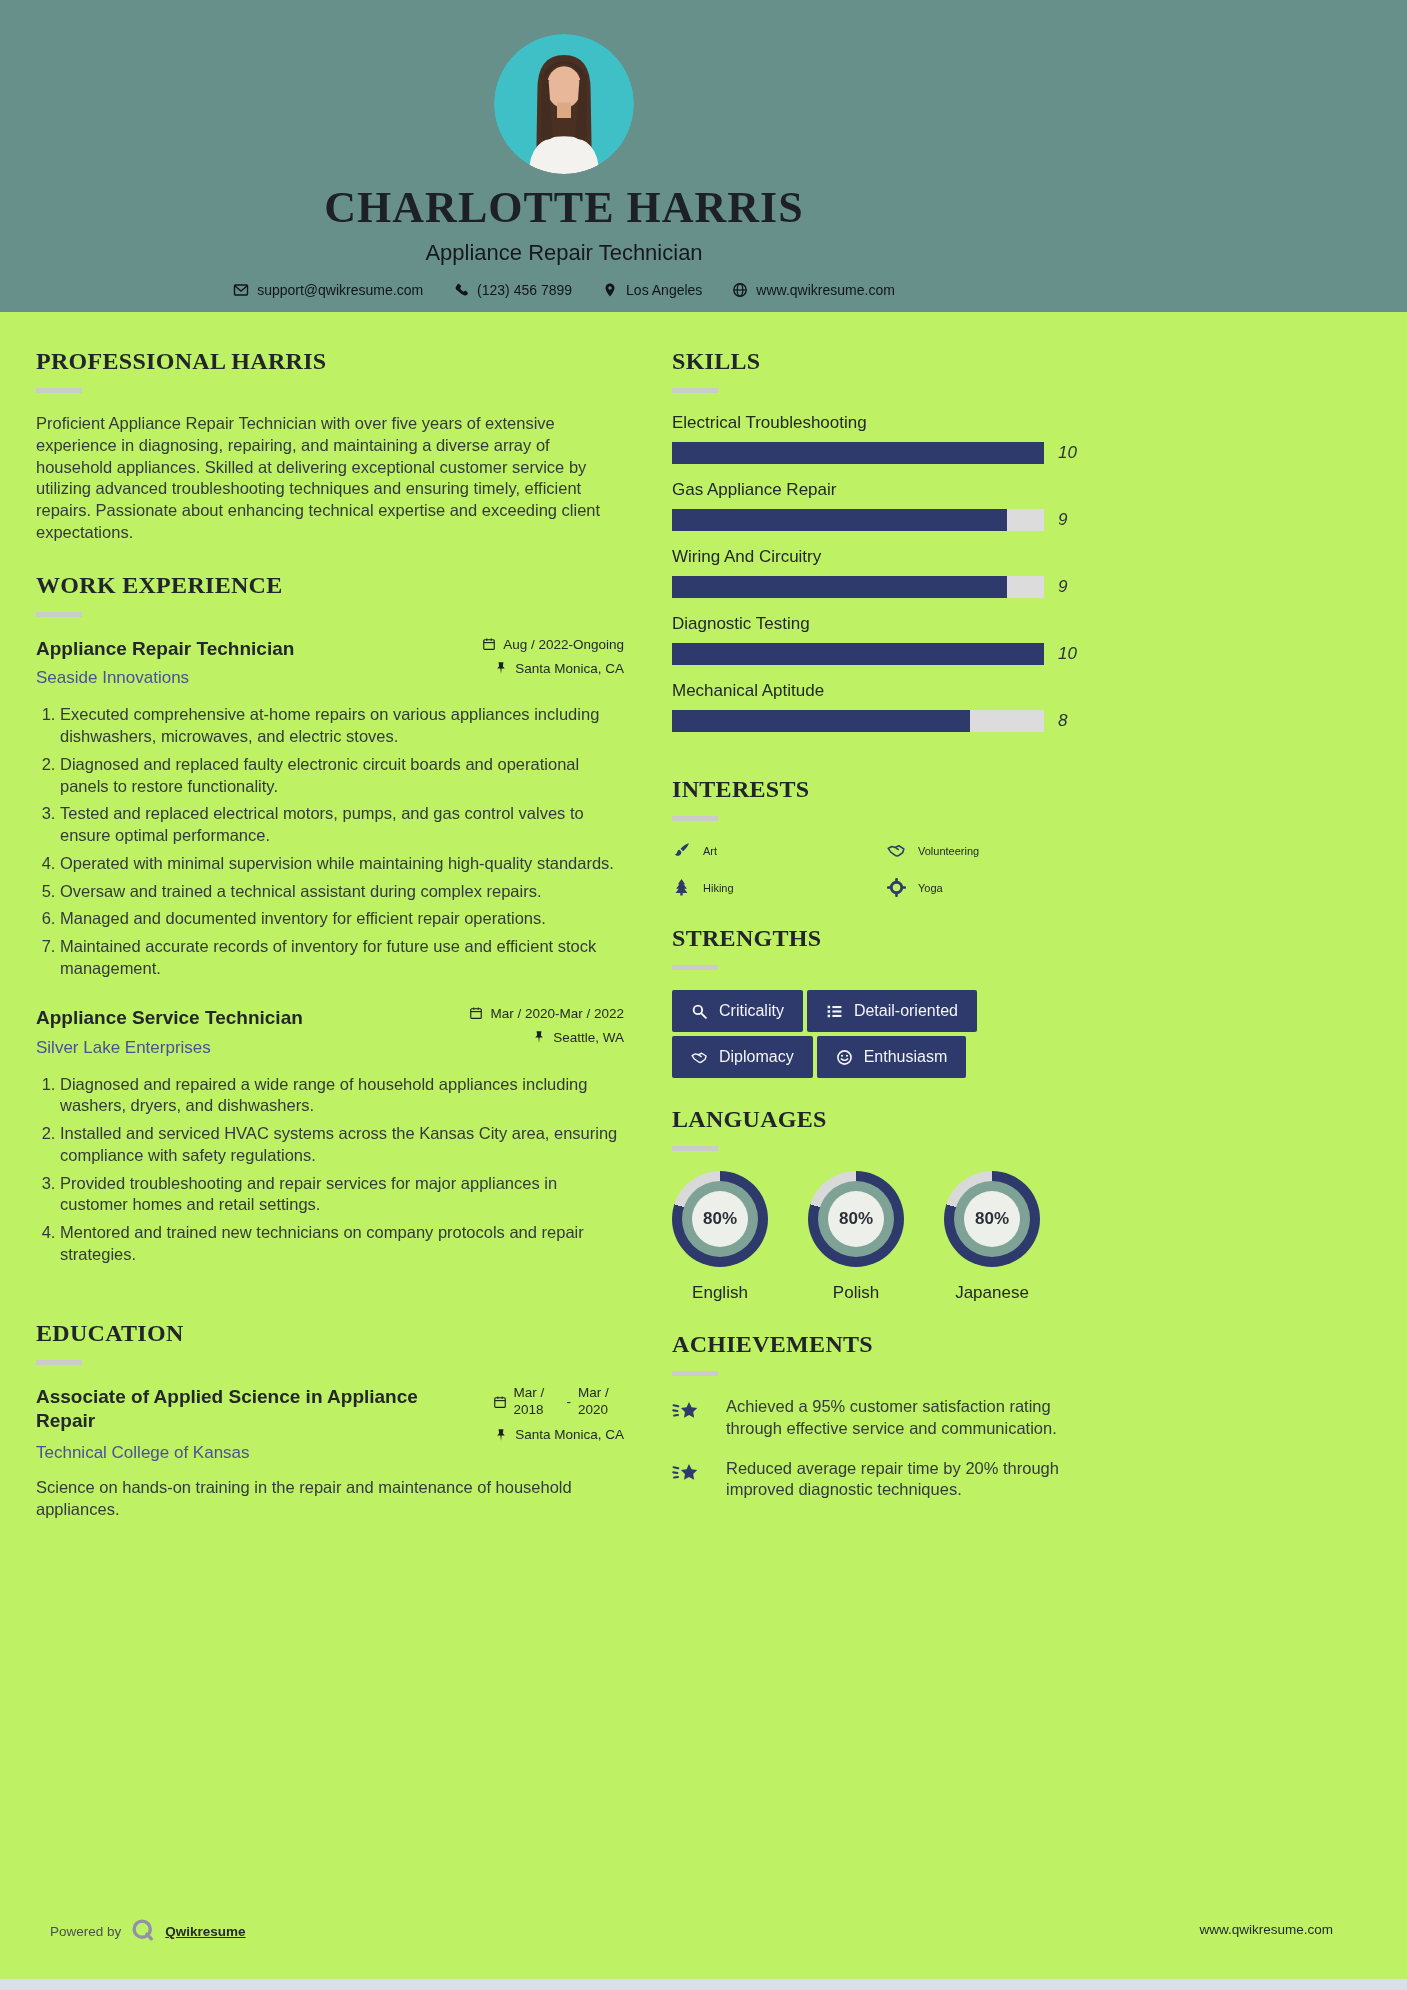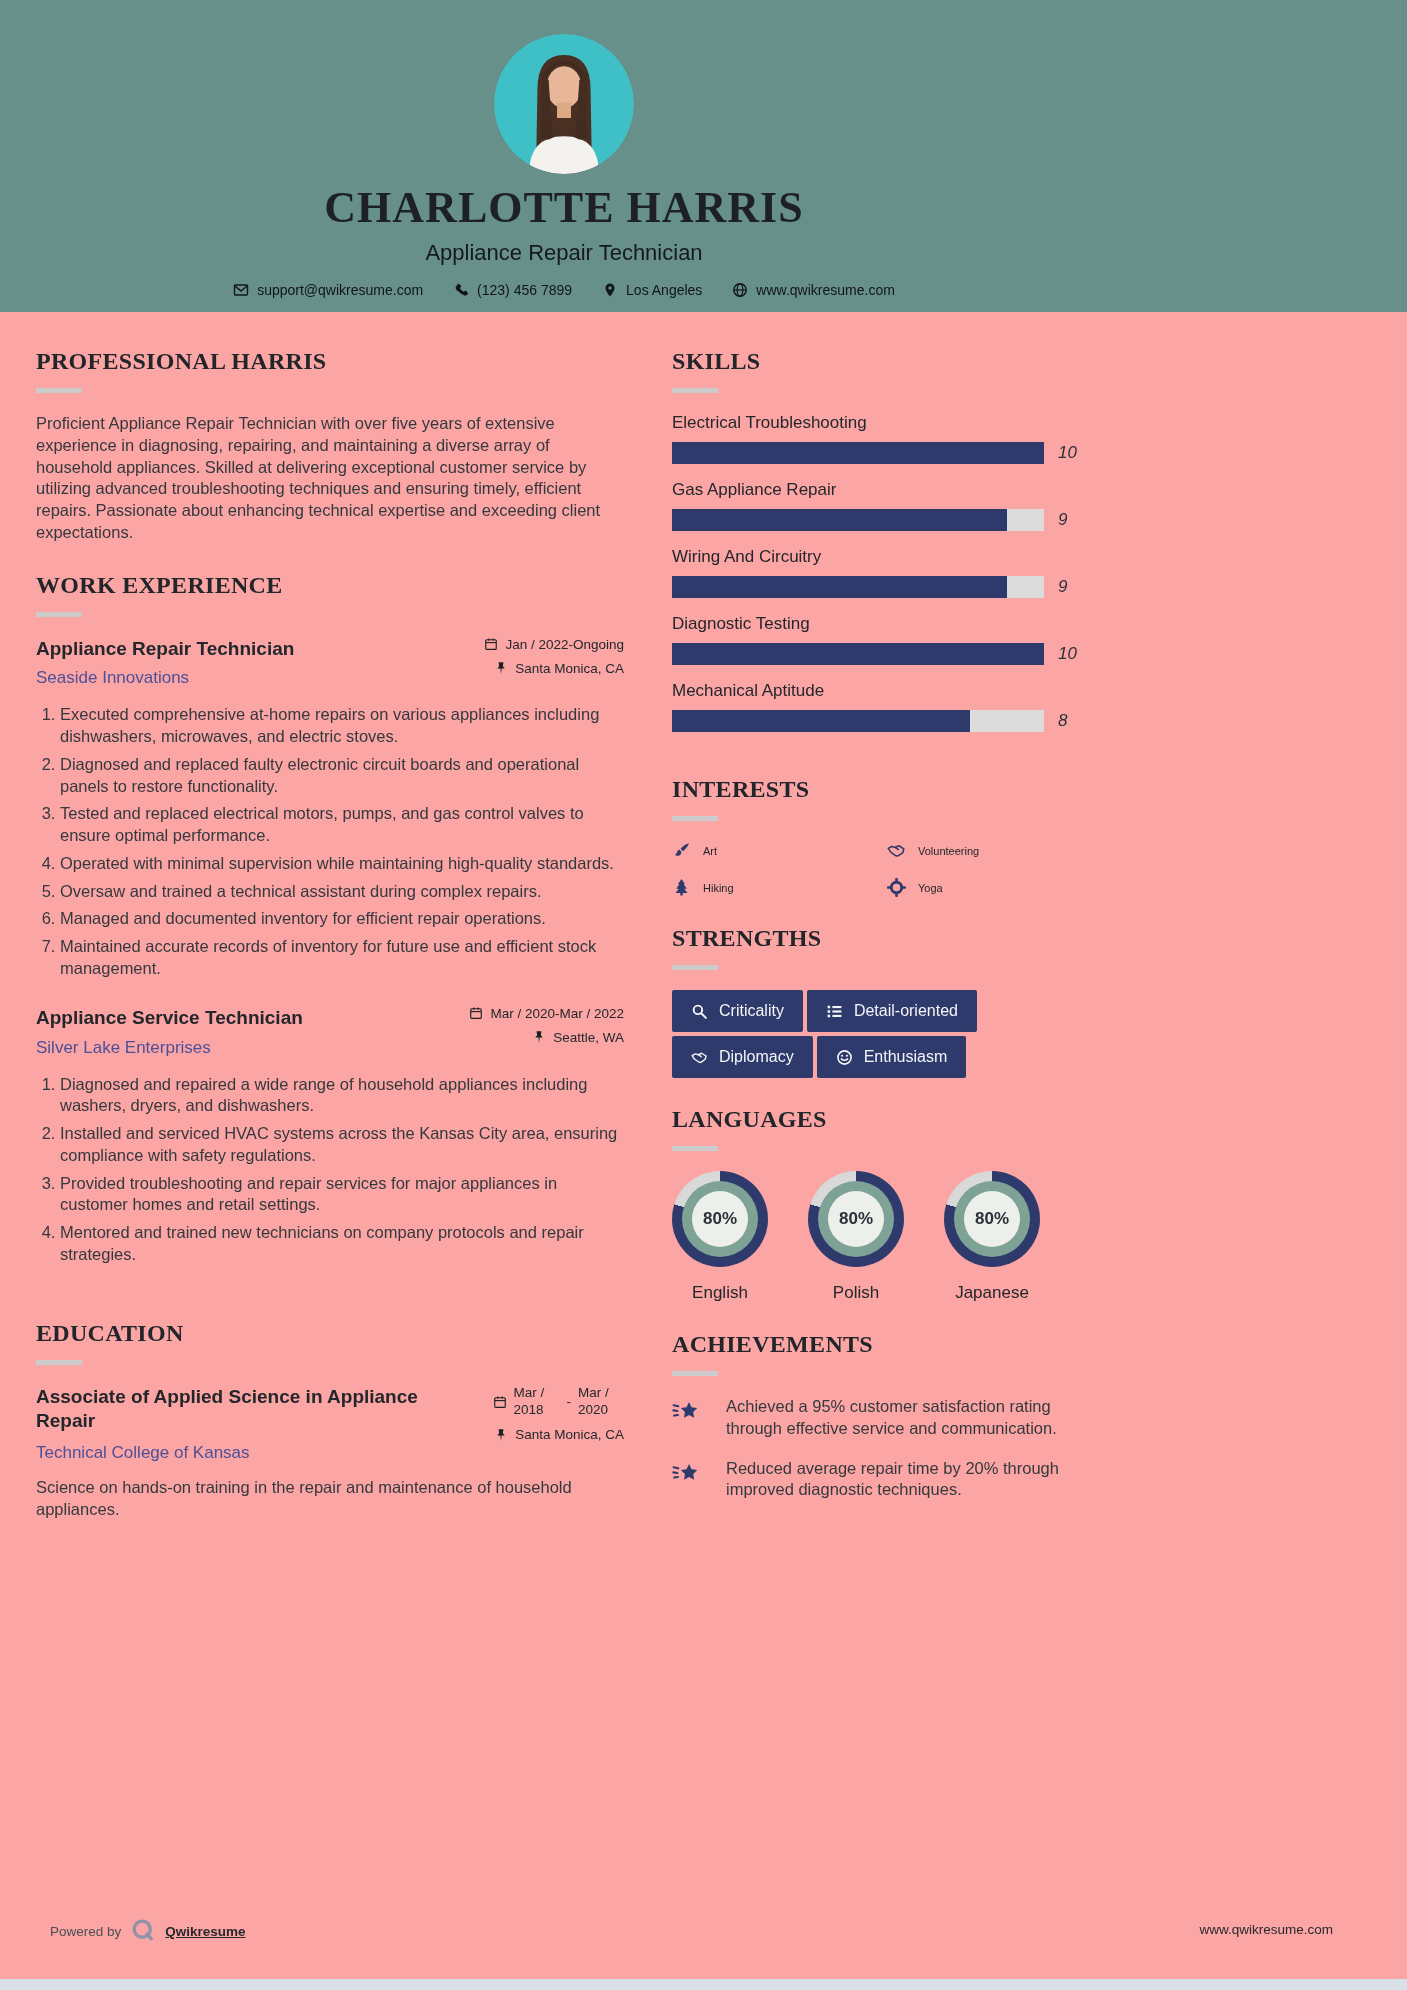--- a/index.html
+++ b/index.html
@@ -1,19 +1,19 @@
 <!DOCTYPE html>
 <html><head>
 <meta charset="utf-8">
 <style>
   * { margin:0; padding:0; box-sizing:border-box; }
   html,body { background:#ffffff; }
   .page {
     position:relative; width:1407px; height:1990px; margin:0 auto;
-    background:#fca5a5; overflow:hidden;
+    background:#bef264; overflow:hidden;
     font-family:"Liberation Sans","DejaVu Sans",sans-serif;
     color:#34393e;
   }
   
   .header {
     width:100%; height:312px; background:#67908B;
     display:flex; flex-direction:column; align-items:flex-start;
     padding-top:34px;
   }
   .header-inner { width:1056px; margin-left:36px; display:flex; flex-direction:column; align-items:center; }
@@ -174,21 +174,21 @@
               <div class="job-company">Seaside Innovations</div>
             </div>
             <div class="job-meta">
               <div class="meta-line">
                 <svg viewBox="0 0 16 16">
                     <rect x="2" y="3.2" width="12" height="11" rx="1.2" fill="none" stroke="currentColor" stroke-width="1.3"></rect>
                     <line x1="2" y1="6.4" x2="14" y2="6.4" stroke="currentColor" stroke-width="1.3"></line>
                     <line x1="5.5" y1="1.8" x2="5.5" y2="4.2" stroke="currentColor" stroke-width="1.3"></line>
                     <line x1="10.5" y1="1.8" x2="10.5" y2="4.2" stroke="currentColor" stroke-width="1.3"></line>
                   </svg>
-                <span>Jan / 2022-Ongoing</span>
+                <span>Aug / 2022-Ongoing</span>
               </div>
               <div class="meta-line">
                 <svg viewBox="0 0 16 16">
                     <path d="M5.2 1.5h5.6l-.7 4.6 2.2 2.4H3.7l2.2-2.4zM7.3 8.5h1.4L8 14.8z" fill="currentColor"></path>
                   </svg>
                 <span>Santa Monica, CA</span>
               </div>
             </div>
           </div>
           <ol class="job-bullets">

